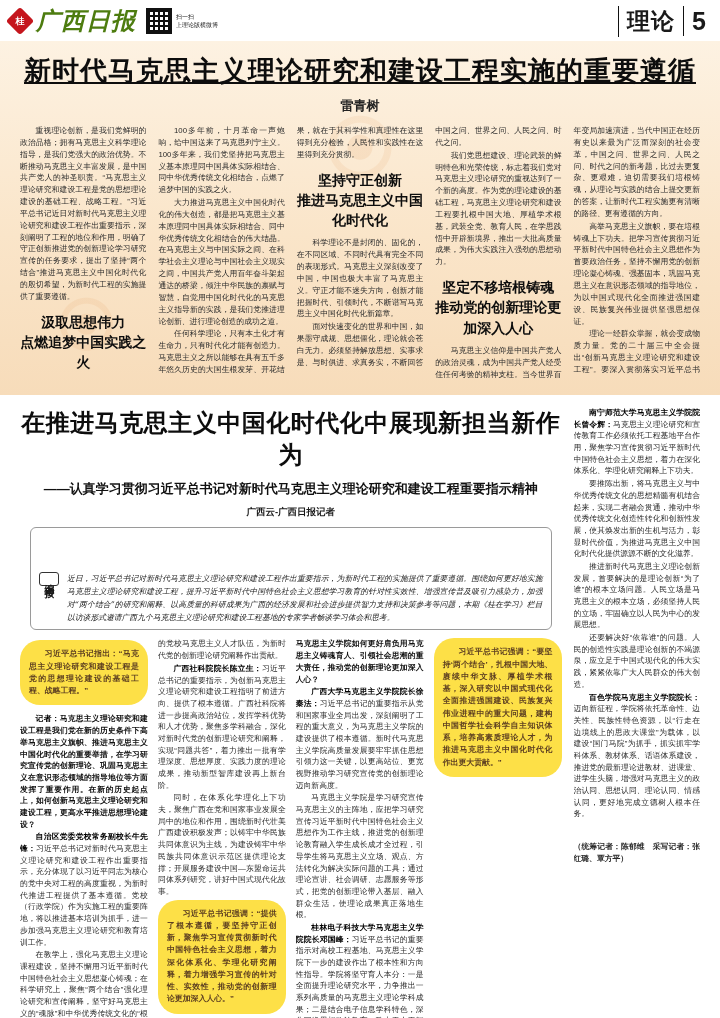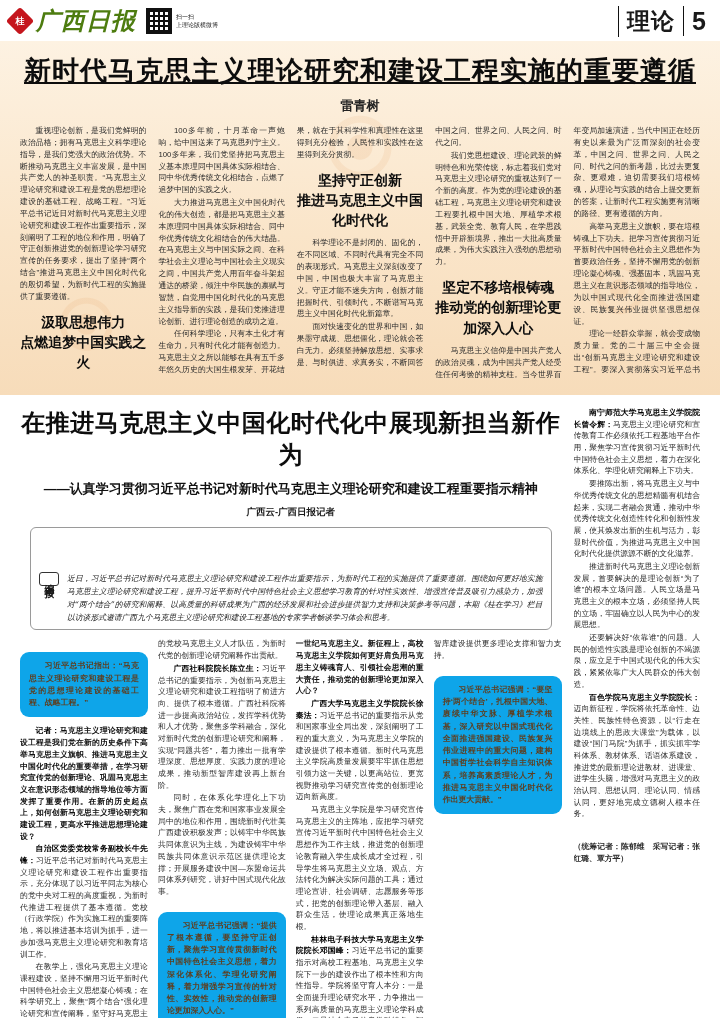--- a/index.html
+++ b/index.html
@@ -51,21 +51,21 @@
 
   
   .para{margin:0 0 1px 0;text-indent:2em;}
   .para b{color:#000;}
   .para.q{font-weight:bold;color:#111;}
   .subhead{
     text-align:center;font-weight:900;font-size:14px;line-height:1.45;color:#0d0d0d;
     margin:9px 0 7px 0;text-indent:0;break-inside:avoid;
   }
   .quote-box{
-    background:#0ea5e9;border-radius:9px;padding:8px 9px;margin:14px 0 8px 0;
+    background:#fde047;border-radius:20px;padding:8px 9px;margin:2px 0 8px 0;
     font-weight:bold;color:#5d3f21;text-indent:2em;break-inside:avoid;font-size:7.9px;line-height:1.55;
   }
   .credit{font-weight:bold;text-indent:0;margin-top:21px;}
 
   
   .bottom-sec{flex:1;display:flex;gap:12px;padding:12px 20px 6px 20px;box-sizing:border-box;}
   .bottom-main{width:548px;display:flex;flex-direction:column;}
   .bot-headline{margin:0;text-align:center;font-size:24px;font-weight:900;letter-spacing:.5px;color:#0d0d0d;}
   .bot-subtitle{text-align:center;font-size:13px;font-weight:bold;margin:9px 0 4px 0;color:#111;}
   .bot-byline{text-align:center;font-size:9.5px;font-weight:bold;margin:4px 0 8px 0;}

